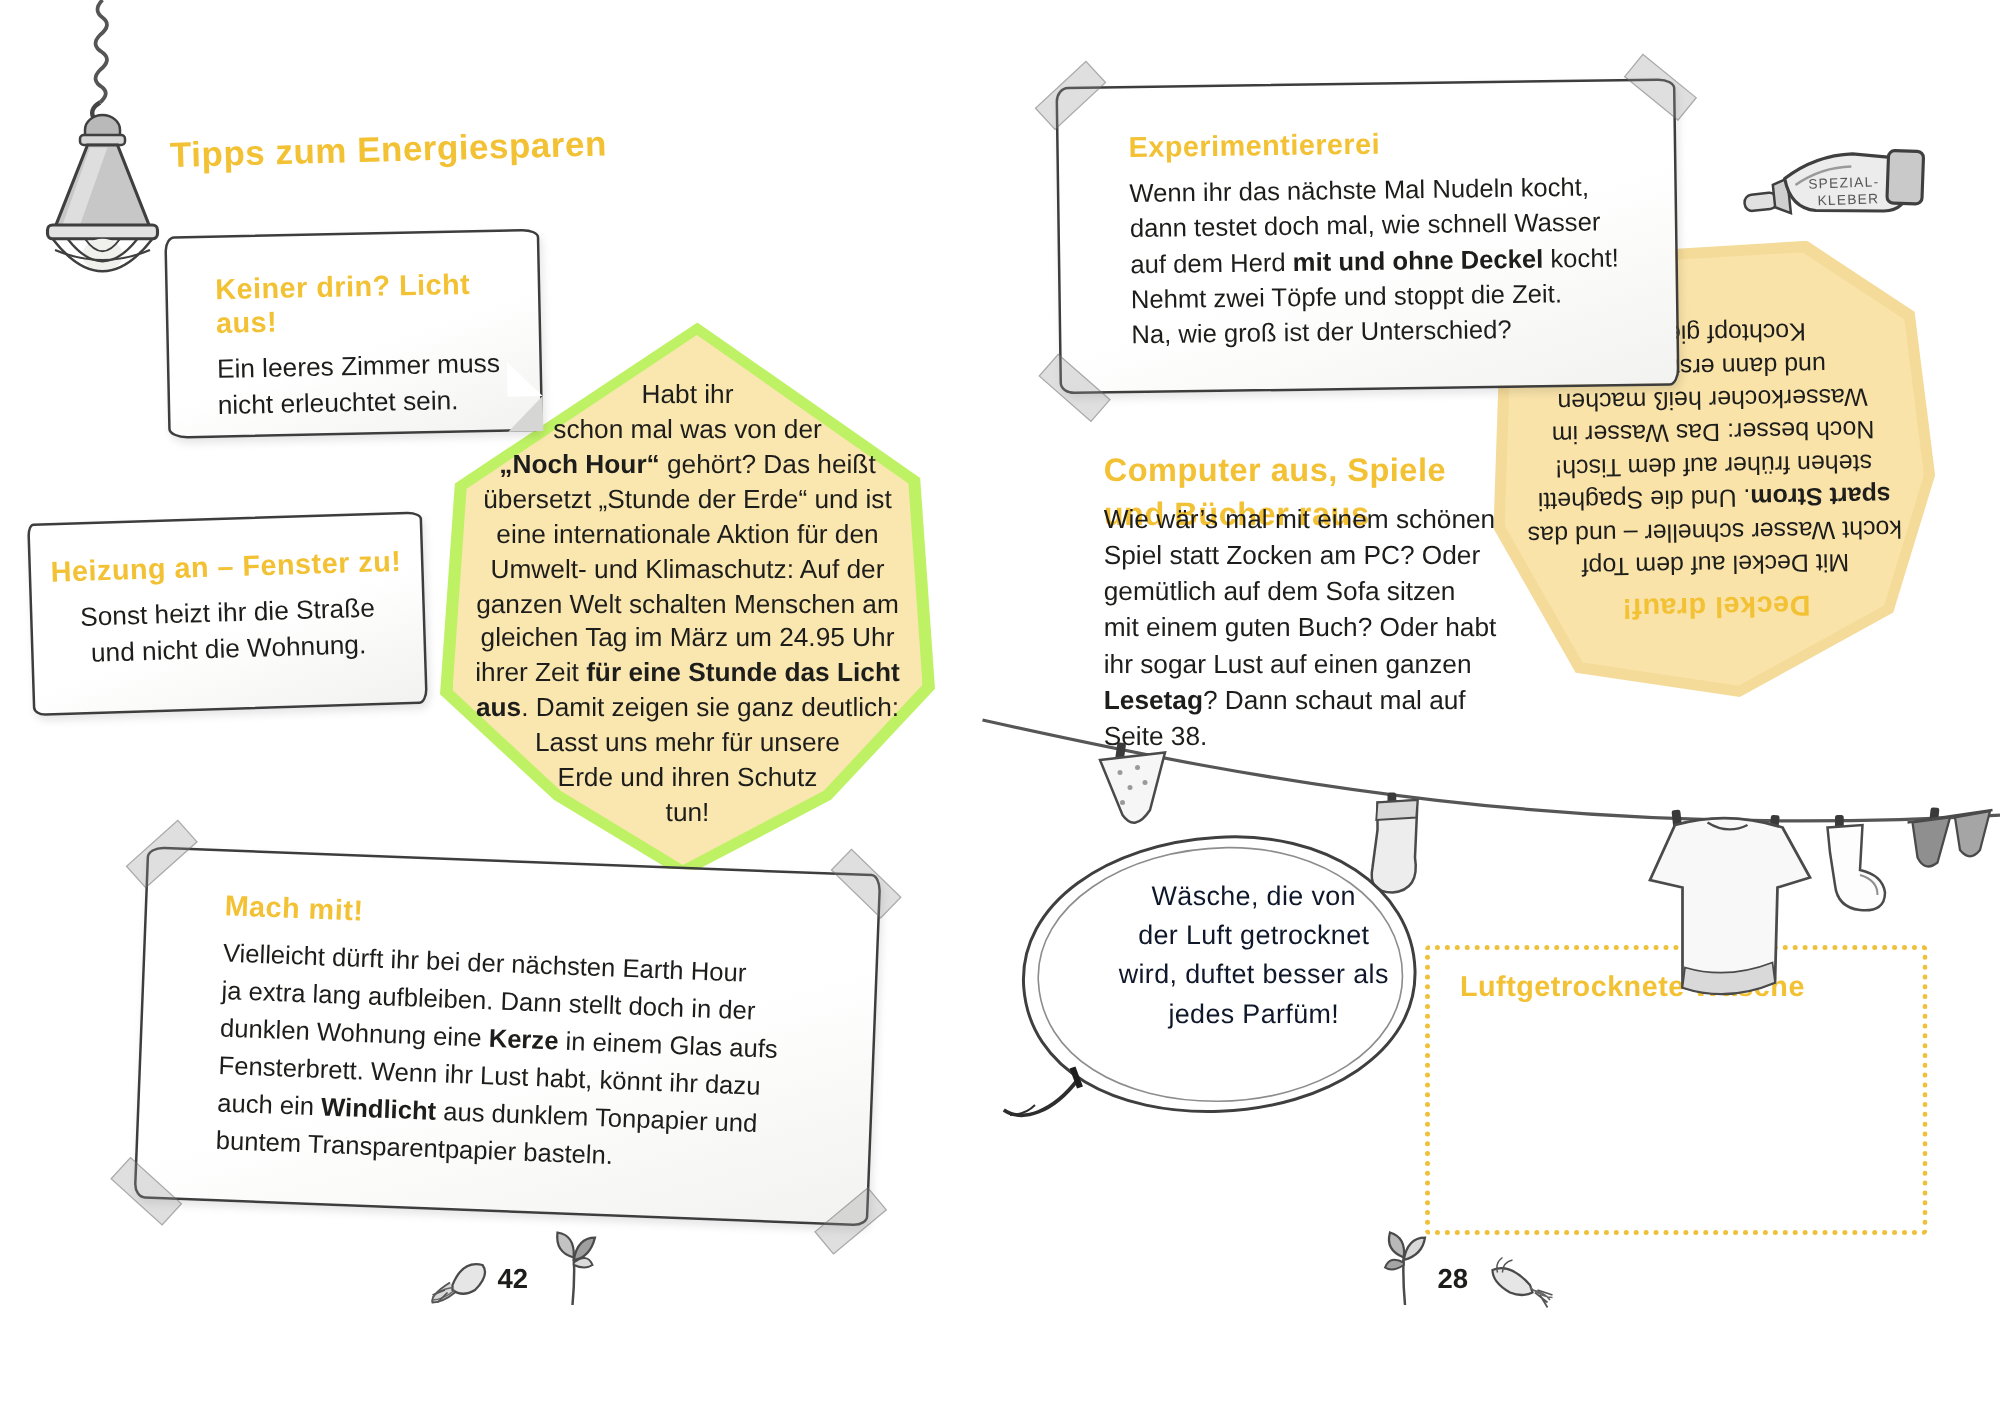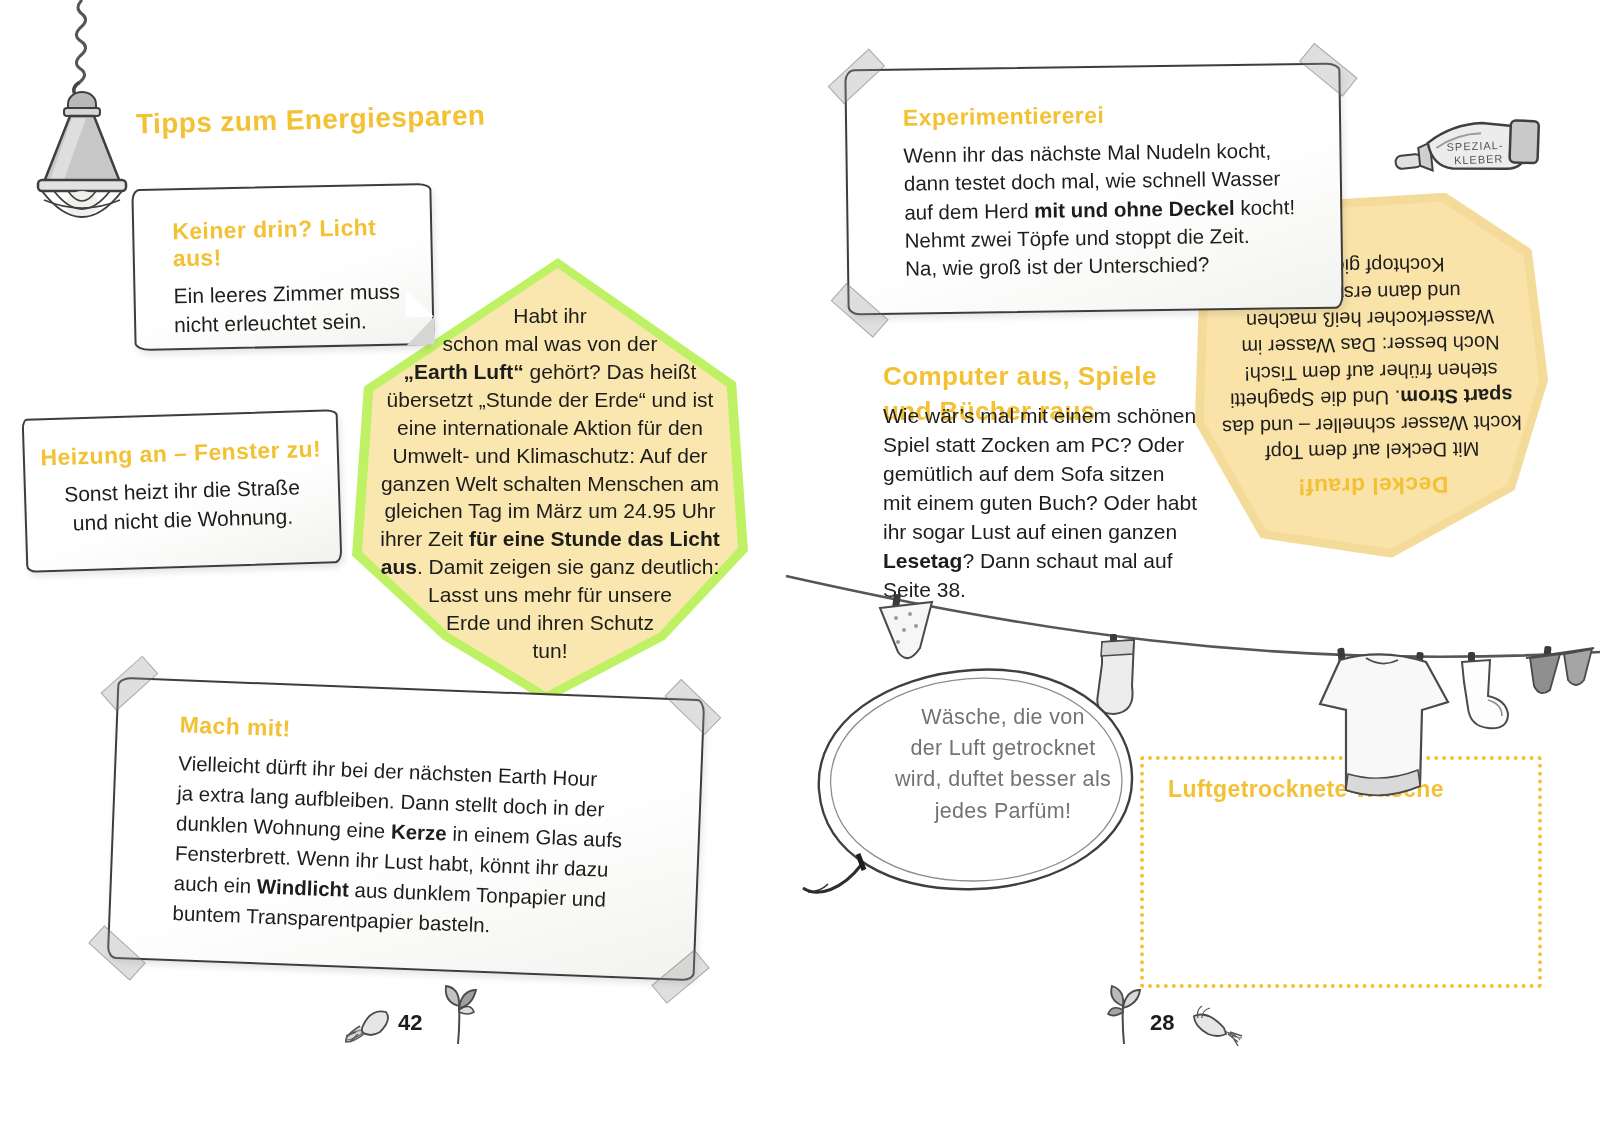--- a/index.html
+++ b/index.html
@@ -51,21 +51,21 @@
   .n-head{font-size:23px;margin-bottom:10px;}
   .sec-head{left:883px;top:332px;font-size:26px;line-height:1.35;z-index:2;margin-top:27px;}
   .sec-body{left:883px;top:402px;width:330px;font-size:21px;line-height:1.38;z-index:2;}
 
   
   .dotbox{left:1140px;top:756px;width:402px;height:232px;border:4px dotted #EFC13B;
         border-radius:4px;z-index:2;padding:16px 0 0 24px;box-sizing:border-box;background:transparent;}
   .dotbox .n-head{margin-bottom:8px;}
 
   .bubble-txt{left:872px;top:702px;width:262px;text-align:center;font-size:21.5px;
-        line-height:1.45;letter-spacing:.3px;z-index:5;color:#737373;}
+        line-height:1.45;letter-spacing:.3px;z-index:5;color:#0f172a;}
 
   .pgnum{font-size:22px;font-weight:700;z-index:2;}
   svg{display:block;}
 </style>
 </head>
 <body>
 
 <div id="stage">
 
   <svg class="abs" style="left:20px;top:0;z-index:2" width="120" height="238" viewBox="0 0 120 238">
@@ -100,21 +100,21 @@
       <div class="yhead n-head">Heizung an – Fenster zu!</div>
       <div class="body-txt pre" style="font-size:21px">Sonst heizt ihr die Straße
 und nicht die Wohnung.</div>
     </div>
   </div>
 
   <div class="hex hex1">
     <div class="hex1-in"></div>
     <div class="hex1-txt rich"><span>Habt ihr
 schon mal was von der
-</span><span class="b">„Earth Luft“</span><span> gehört? Das heißt
+</span><span class="b">„Noch Hour“</span><span> gehört? Das heißt
 übersetzt „Stunde der Erde“ und ist
 eine internationale Aktion für den
 Umwelt- und Klimaschutz: Auf der
 ganzen Welt schalten Menschen am
 gleichen Tag im März um 24.95 Uhr
 ihrer Zeit </span><span class="b">für eine Stunde das Licht
 aus</span><span>. Damit zeigen sie ganz deutlich:
 Lasst uns mehr für unsere
 Erde und ihren Schutz
 tun!</span></div>

